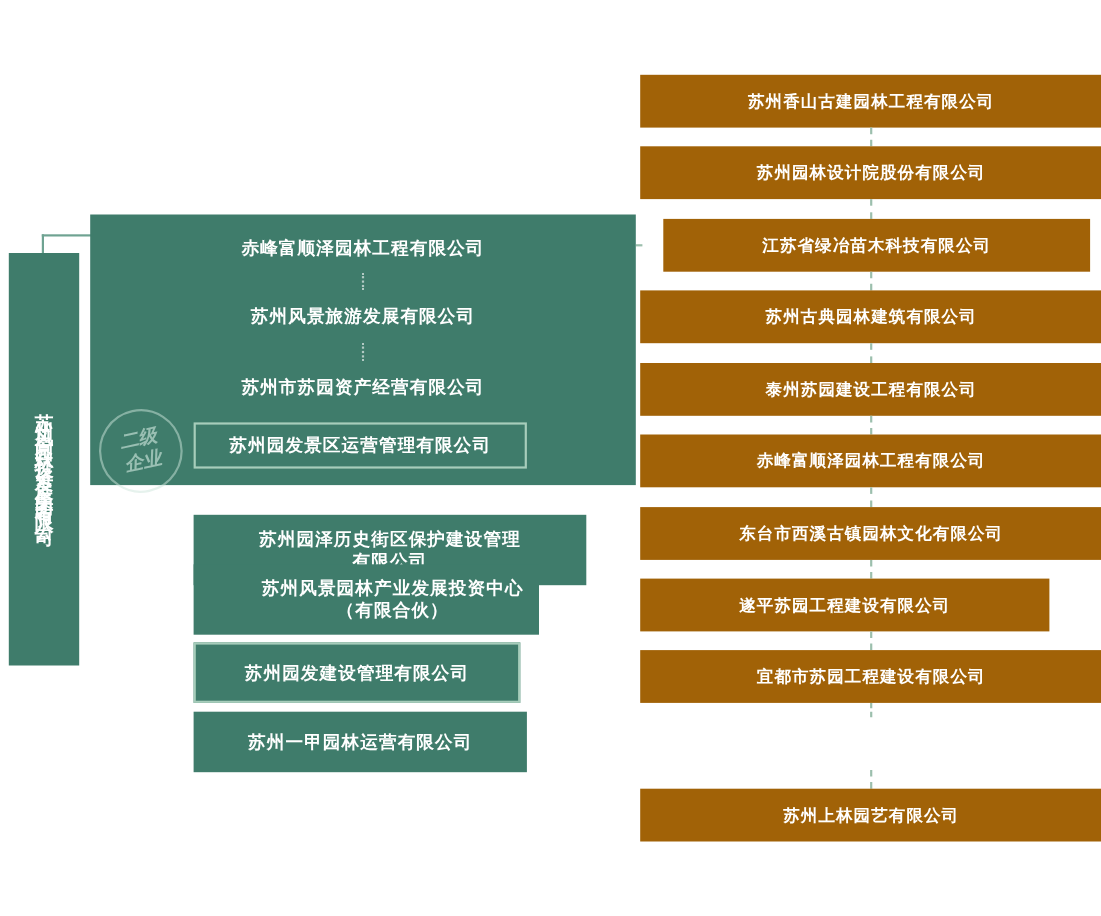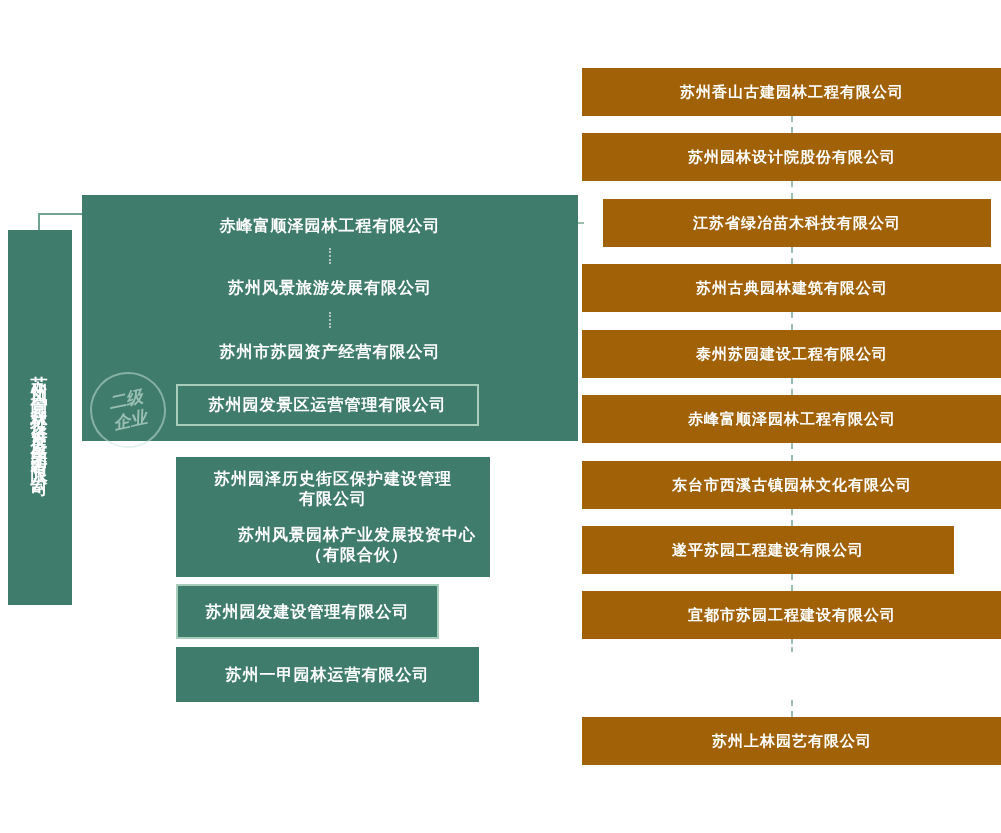--- a/index.html
+++ b/index.html
@@ -111,25 +111,25 @@
   <div class="panel"></div>
 
   <div class="node mid-label" style="left:82px; top:197px; width:496px; height:58px;">赤峰富顺泽园林工程有限公司</div>
   <div class="dot-connector" style="left:329px; top:248px; height:16px;"></div>
   <div class="node mid-label" style="left:82px; top:259px; width:496px; height:58px;">苏州风景旅游发展有限公司</div>
   <div class="dot-connector" style="left:329px; top:312px; height:16px;"></div>
   <div class="node mid-label" style="left:82px; top:323px; width:496px; height:58px;">苏州市苏园资产经营有限公司</div>
 
   <div class="node mid-label outlined" style="left:176px; top:384px; width:303px; height:42px;">苏州园发景区运营管理有限公司</div>
 
-  <div class="node mid-label dark" style="left:176px; top:457px; width:314px; height:64px;">苏州园泽历史街区保护建设管理
+  <div class="node mid-label dark" style="left:176px; top:468px; width:357px; height:64px;">苏州园泽历史街区保护建设管理
 有限公司</div>
   <div class="node mid-label dark" style="left:176px; top:513px; width:314px; height:64px;padding-left:48px;">苏州风景园林产业发展投资中心
 （有限合伙）</div>
-  <div class="node mid-label outlined" style="left:176px; top:584px; width:263px; height:55px;">苏州园发建设管理有限公司</div>
+  <div class="node mid-label outlined" style="left:176px; top:584px; width:297px; height:55px;">苏州园发建设管理有限公司</div>
   <div class="node mid-label dark" style="left:176px; top:647px; width:303px; height:55px;">苏州一甲园林运营有限公司</div>
 
   <div class="watermark">二级
 企业</div>
 
   <div class="node right-label light" style="left:582px; top:68px; width:420px; height:48px;">苏州香山古建园林工程有限公司</div>
   <div class="dash-connector" style="left:791px; top:116px; height:17px;"></div>
 
   <div class="node right-label light" style="left:582px; top:133px; width:420px; height:48px;">苏州园林设计院股份有限公司</div>
   <div class="dash-connector" style="left:791px; top:181px; height:18px;"></div>

